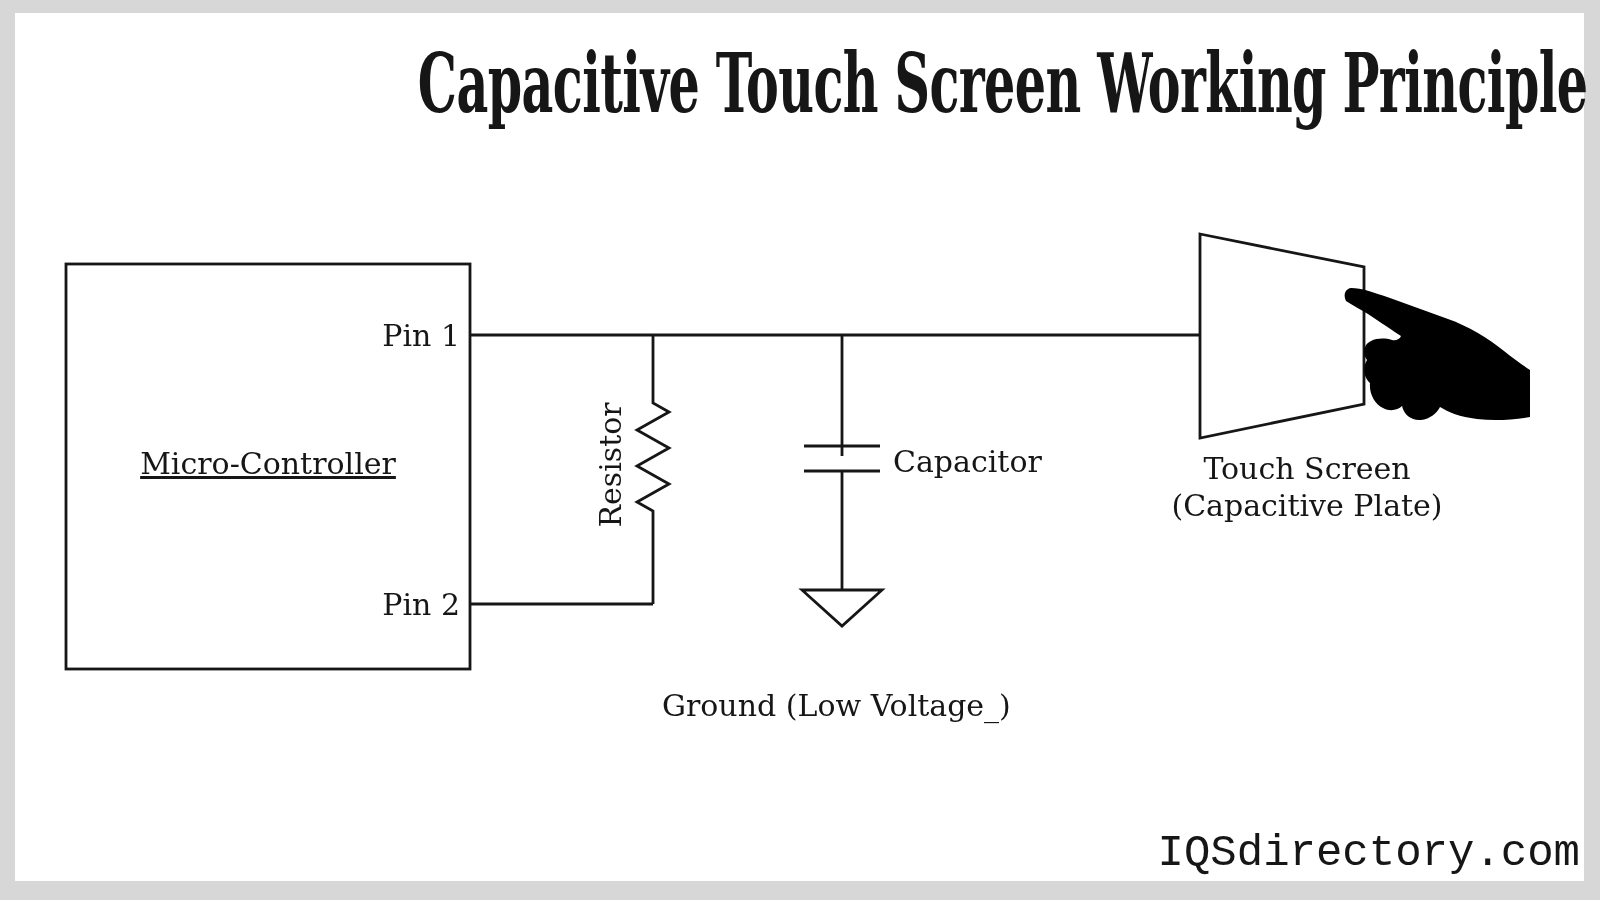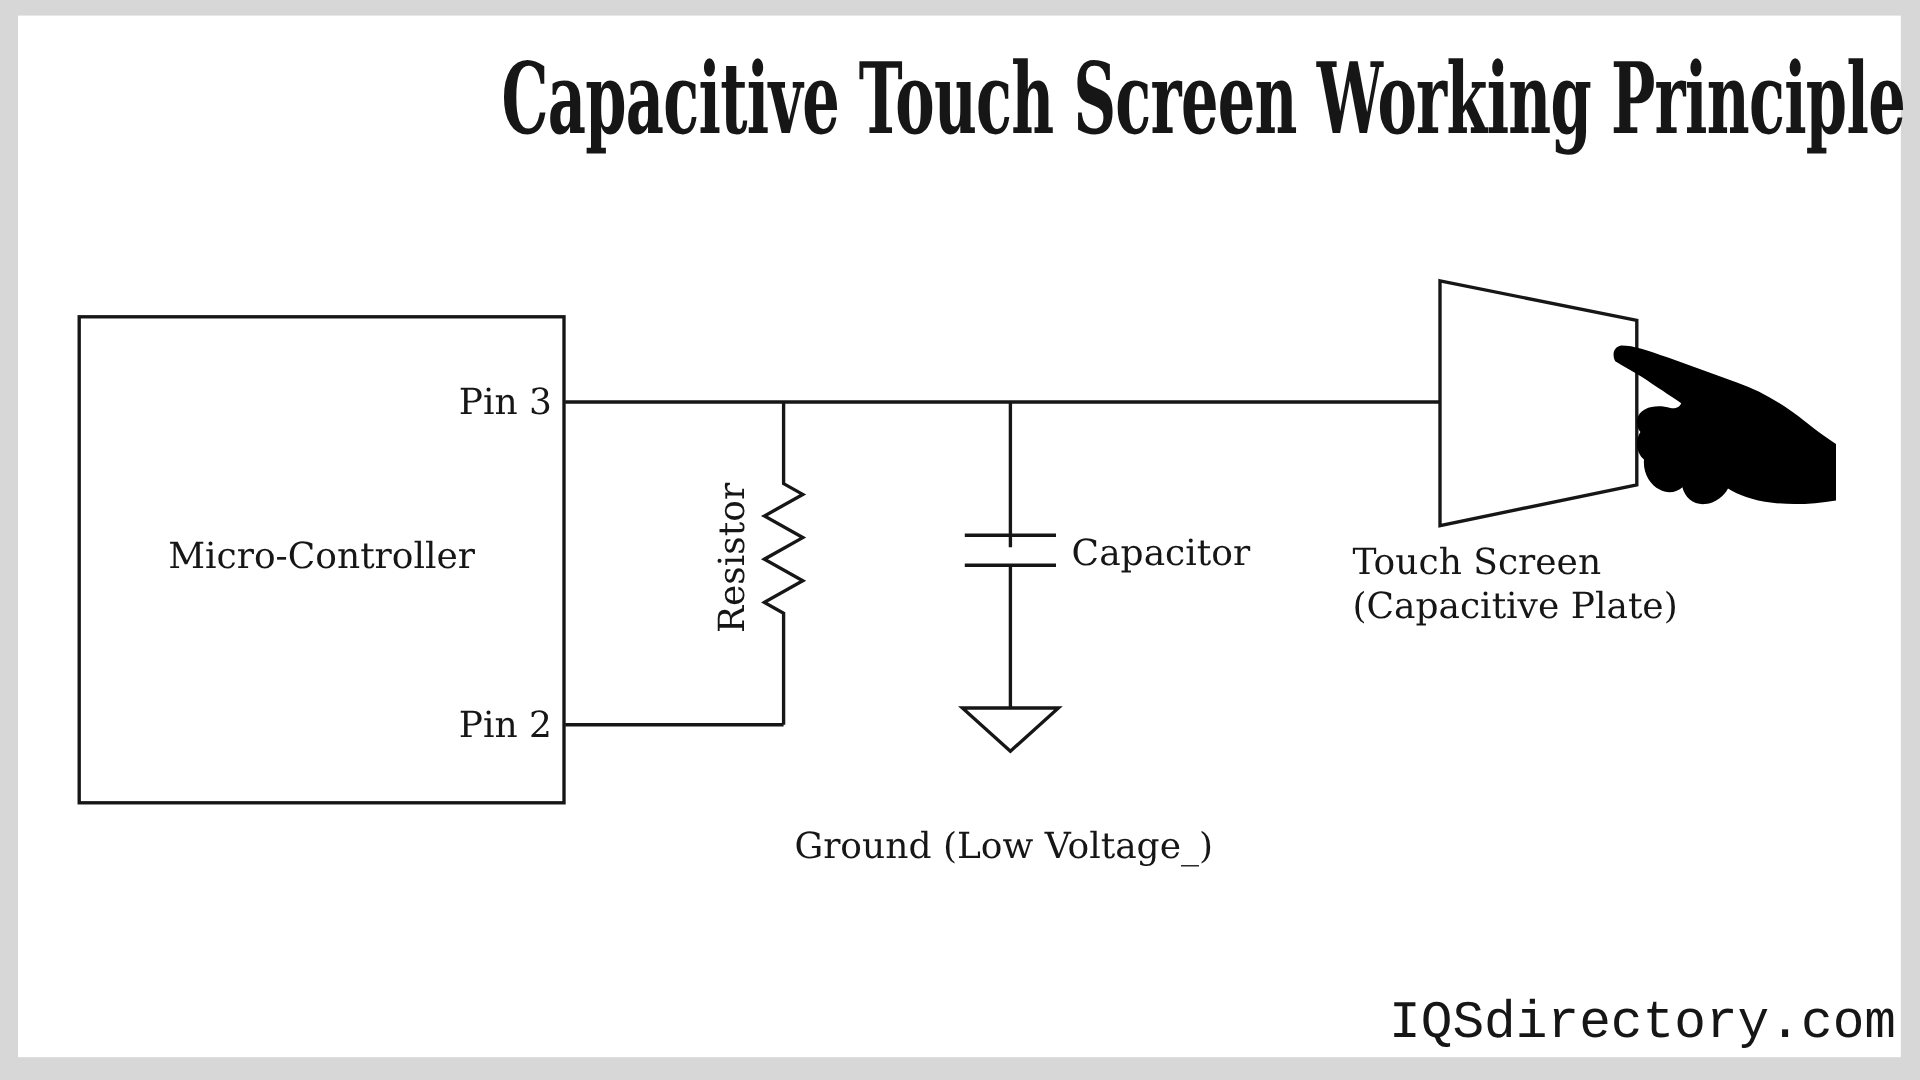--- a/index.html
+++ b/index.html
@@ -17,28 +17,28 @@
   .title{
     left:0;right:0;top:38px;text-align:center;white-space:nowrap;
     font-size:82px;font-weight:bold;line-height:1.12;margin-left:28px;
   }
   .title .squeeze{
     display:inline-block;transform:scaleX(0.60);transform-origin:50% 50%;
     letter-spacing:-1px;
   }
   .lbl{font-size:30px;line-height:1.2;white-space:nowrap;}
   .pin-label{width:130px;text-align:right;}
-  .mc-label{left:65px;top:446px;width:406px;text-align:center;}
+  .mc-label{left:65px;top:446px;width:406px;text-align:center;text-decoration:underline;}
   .resistor-label{
     left:531px;top:447px;width:160px;text-align:center;
     transform:rotate(-90deg);transform-origin:50% 50%;
   }
   .capacitor-label{left:893px;top:444px;}
   .ground-label{left:662px;top:640px;width:342px;text-align:center;margin-top:48px;}
-  .ts-label{left:1127px;top:450px;width:360px;line-height:37px;}
+  .ts-label{left:1127px;top:450px;width:360px;text-align:center;line-height:37px;}
   .watermark{
     right:20px;bottom:22px;font-size:44px;white-space:nowrap;text-align:right;font-family:Liberation Mono, monospace;
   }
   svg.diagram{position:absolute;left:0;top:0;}
 </style>
 </head>
 <body>
 
 <div class="canvas"></div>
 
@@ -83,21 +83,21 @@
     C 1396,341 1400,339 1401,336
     C 1392,330 1380,322 1368,314
     C 1360,309 1352,305 1346,301
     Z"></path>
 </svg>
 
 <div class="abs title">
   <span class="squeeze">Capacitive Touch Screen Working Principle</span>
 </div>
 
-<div class="abs lbl pin-label" style="left:330px;top:318px;">Pin 3</div>
+<div class="abs lbl pin-label" style="left:330px;top:318px;">Pin 1</div>
 
 <div class="abs lbl pin-label" style="left:330px;top:587px;">Pin 2</div>
 
 <div class="abs lbl mc-label">Micro-Controller</div>
 
 <div class="abs lbl resistor-label">Resistor</div>
 
 <div class="abs lbl capacitor-label">Capacitor</div>
 
 <div class="abs lbl ground-label">Ground (Low Voltage_)</div>

